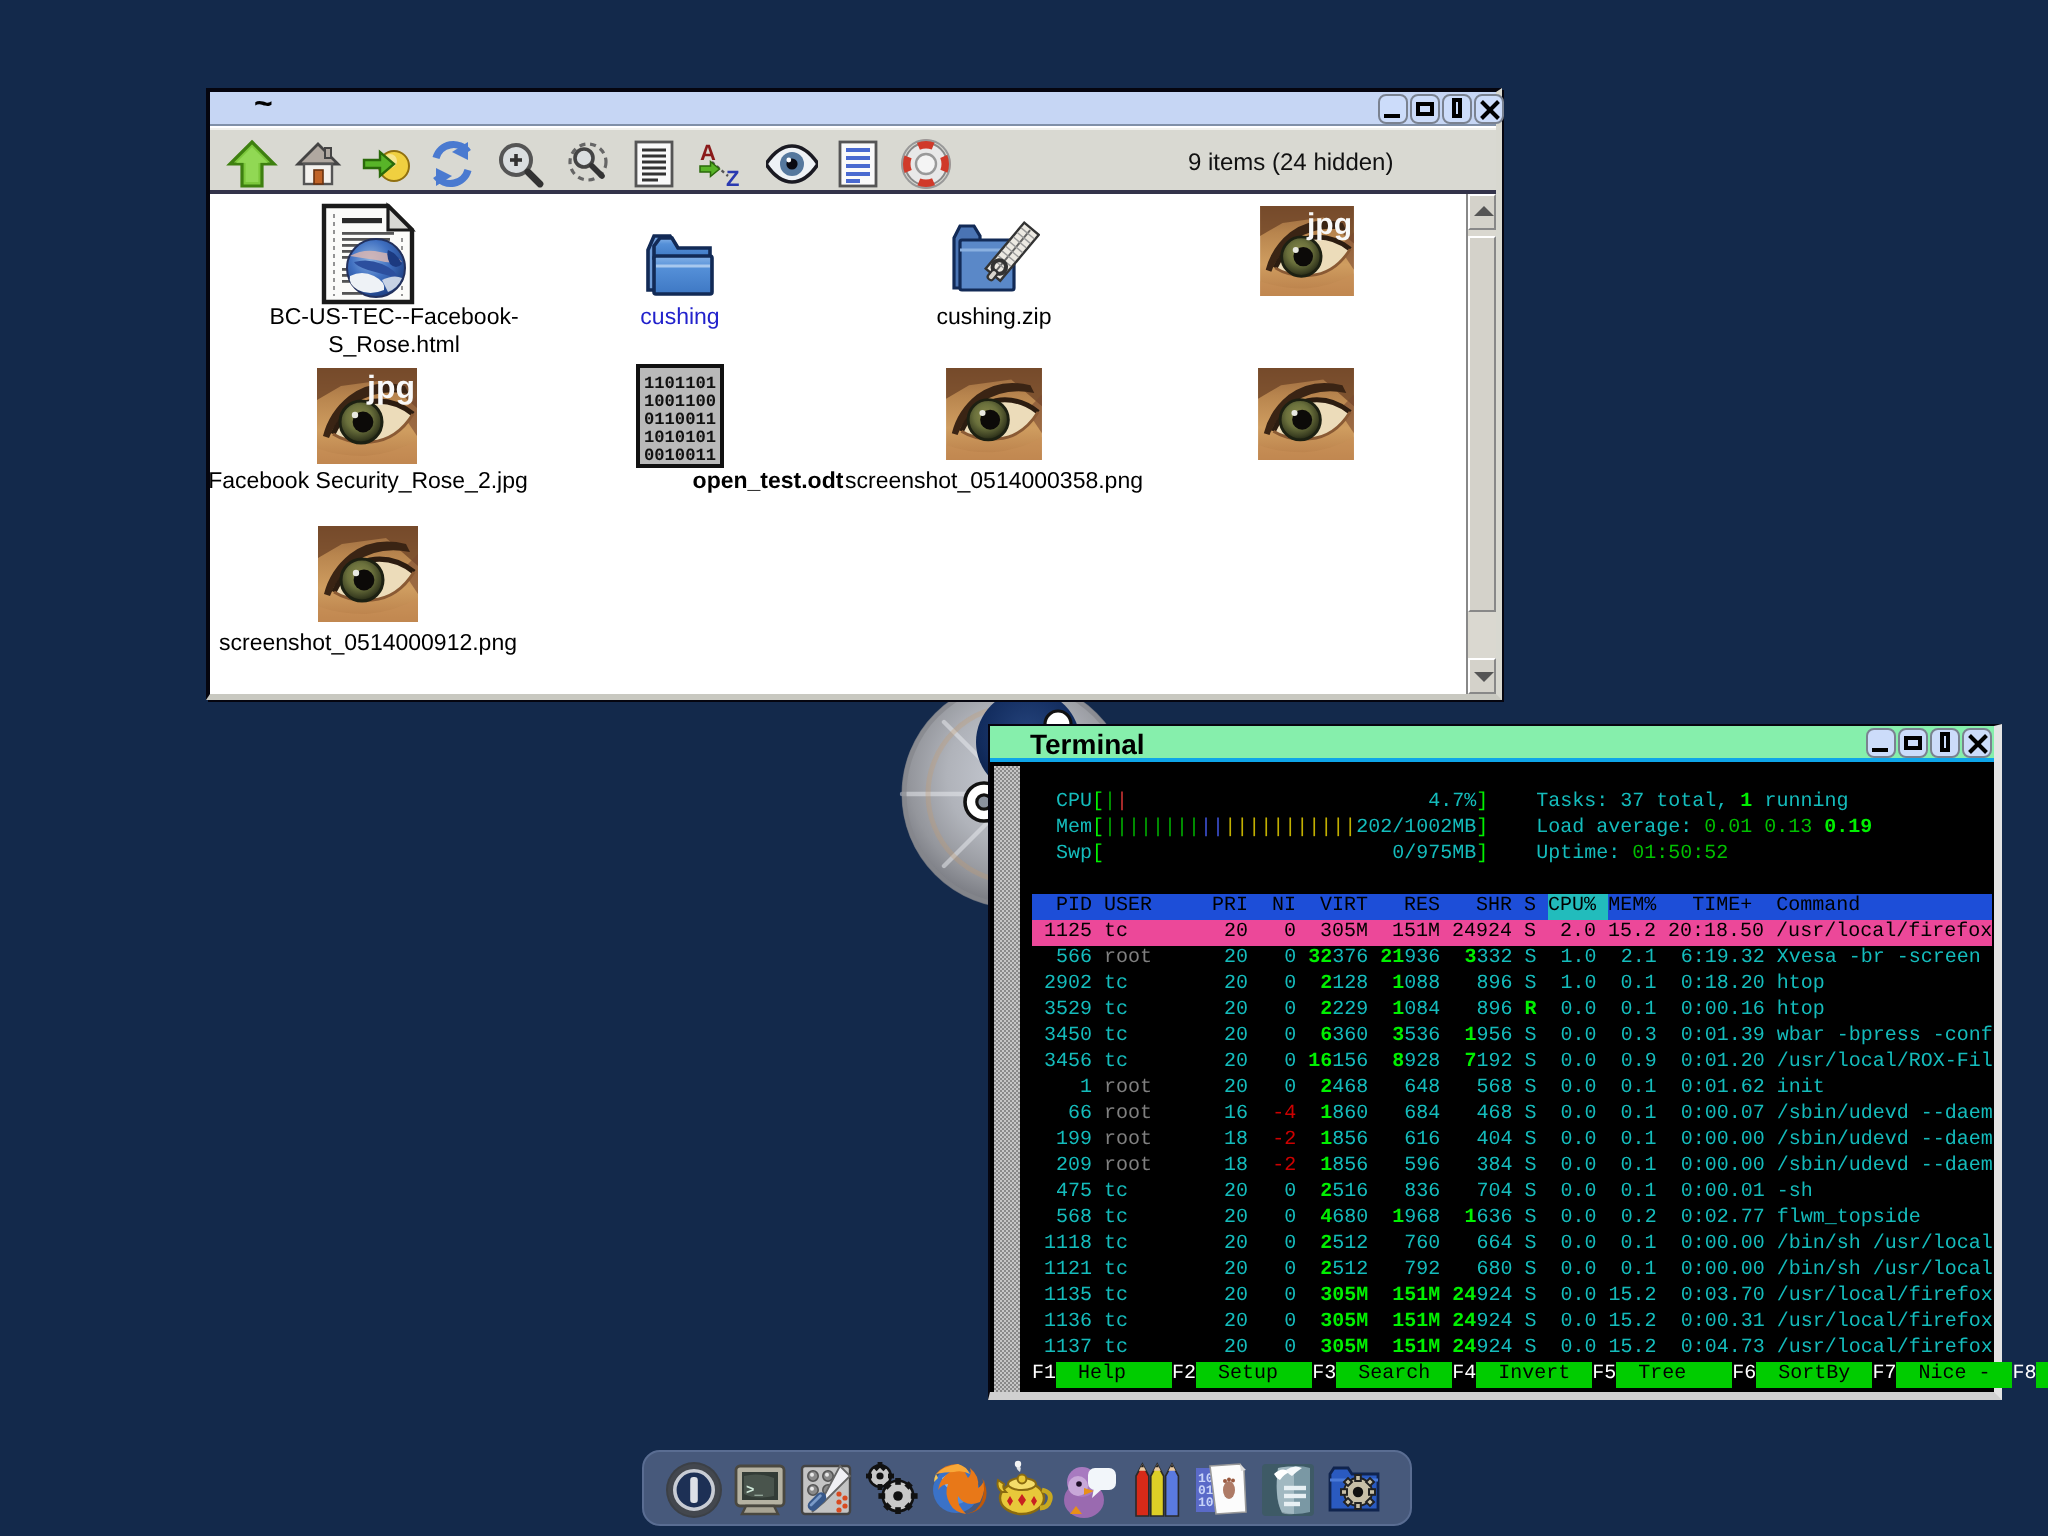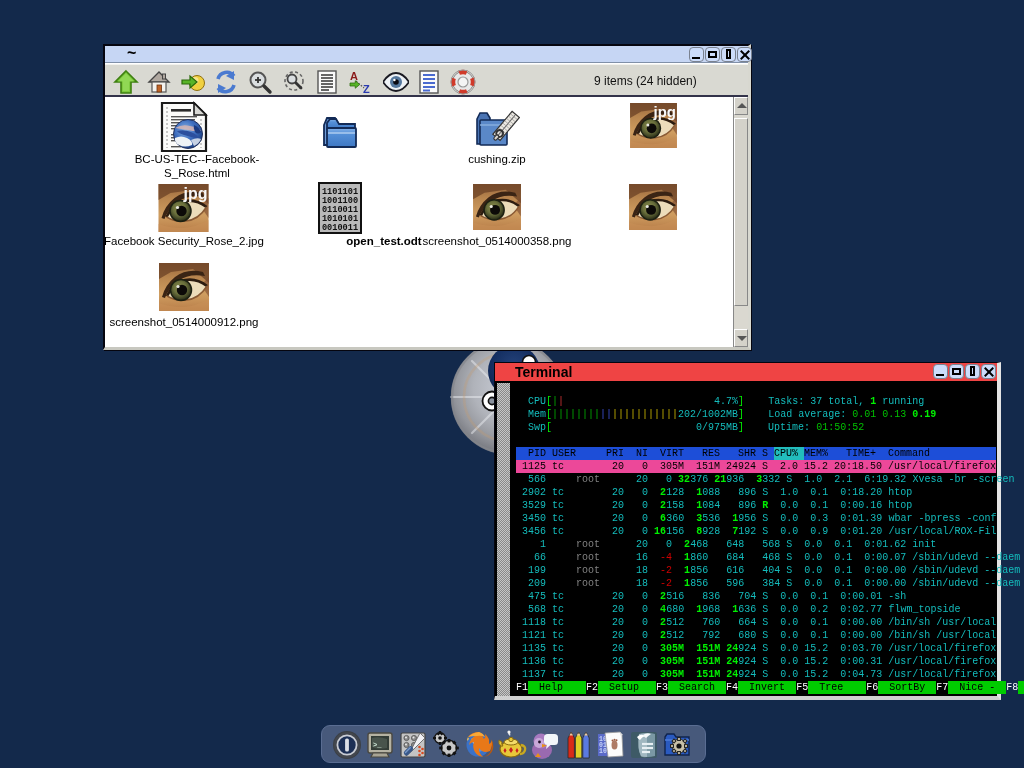--- a/index.html
+++ b/index.html
@@ -39,38 +39,38 @@
 .sbtn:after { content:""; position:absolute; left:2px; border:5px solid transparent; }
 .sbtn.up { top:0; } .sbtn.up:after { top:5px; border-bottom-color:#555; border-top-width:0; }
 .sbtn.down { bottom:0; } .sbtn.down:after { top:6px; border-top-color:#555; border-bottom-width:0; }
 #fmthumb { position:absolute; left:0; top:21px; width:14px; height:188px; background:#d4d2ca;
            border:1px solid #fff; border-right-color:#888; border-bottom-color:#888; }
 
 
 #term { left:494px; top:362px; width:507px; height:338px; background:#000;
         border:1px solid #05050f;
         border-right:4px solid #e4e4e4; border-bottom:4px solid #d0d0d0; }
-#term .tb { height:18px; background:#ef4444; border-bottom:2px solid #ef4444; }
+#term .tb { height:18px; background:#86efac; border-bottom:2px solid #0ea5e9; }
 #term .title { position:absolute; left:20px; top:1px; font-size:14px; font-weight:bold; color:#000; }
 #tsb { position:absolute; left:2px; top:20px; width:13px; bottom:0;
        background-image:conic-gradient(#898989 25%, #c6c6c6 0 50%, #898989 0 75%, #c6c6c6 0);
        background-size:2px 2px; }
 #htop { position:absolute; left:21px; top:32px; font-family:"Liberation Mono",monospace;
         font-size:10px; line-height:13px; color:#1ab8b8; white-space:pre; }
 #htop i { font-style:normal; }
 .c { color:#14bcbc; }
 .G { color:#00f000; }
 .GB { color:#00f000; font-weight:bold; }
 .g { color:#00a800; }
 .g2 { color:#00c000; }
 .r { color:#c83232; }
 .R { color:#cc0000; }
 .b { color:#3c50d2; }
 .y { color:#c2b000; }
-.e { color:#808080;margin-left:24px; }
+.e { color:#808080; }
 .hd { color:#000; background:#1d4ed8; padding:1px 0; }
 .hs { color:#000; background:#22bcbc; padding:1px 0; }
 .sel { color:#000; background:#ec4899; padding:1px 0; }
 .fk { color:#fff; padding:1px 0; }
 .fl { color:#000; background:#00cc00; padding:1px 11px; }
 
 
 #dock { position:absolute; left:321px; top:725px; width:385px; height:38px;
         background:#47597b; border-radius:9px; border:1px solid #5a6d92; }
 .dki { position:absolute; top:4px; }
@@ -256,20 +256,21 @@
 <path d="M31,39 Q37,36 41,38 Q39,43 34,45 Z" fill="#d8e0ec" opacity="0.9"></path>
 <path d="M34,24 Q39,26 41,31 Q38,34 35,31 Q33,27 34,24 Z" fill="#1c3a80"></path>
 </svg>
 <div class="flab" style="left:17px;top:56px;width:150px;text-align:center">BC-US-TEC--Facebook-<br>S_Rose.html</div>
 <svg class="fic" style="left:216px;top:18px" width="38" height="34" viewBox="0 0 38 34">
 <path d="M3,10 L6,3 L14,3 L17,8 L17,30 L3,30 Z" fill="#6f9cd8" stroke="#122a56" stroke-width="1.8"></path>
 <path d="M6,8 L9,4 L15,4 L18,9 L34,9 L34,14 L6,14 Z" fill="url(#fold1)" stroke="#122a56" stroke-width="1.8"></path>
 <rect x="6" y="13" width="29" height="19" rx="1" fill="url(#fold1)" stroke="#122a56" stroke-width="1.8"></rect>
 <path d="M7,18 L34,18" stroke="#a8c8ee" stroke-width="1.6"></path>
 </svg>
+<div class="flab blue" style="left:115px;top:56px;width:240px">cushing</div>
 <svg class="fic" style="left:369px;top:11px" width="46" height="48" viewBox="0 0 46 48">
 <g transform="translate(0,3)">
 <path d="M3,8 L6,2 L13,2 L16,7 L16,33 L3,33 Z" fill="#4a74b4" stroke="#122a56" stroke-width="1.6"></path>
 <rect x="6" y="9" width="27" height="25" rx="1" fill="#5a88c8" stroke="#122a56" stroke-width="1.6"></rect>
 <path d="M6,14 L33,14" stroke="#8ab0e0" stroke-width="1.4"></path>
 </g>
 <g transform="rotate(40 30 20)">
 <rect x="25.5" y="2" width="9.5" height="30" fill="#ece9e2" stroke="#333" stroke-width="1.2"></rect>
 <line x1="30.2" y1="3" x2="30.2" y2="31" stroke="#666" stroke-width="1"></line>
 <g stroke="#999" stroke-width="0.7">
@@ -334,21 +335,21 @@
   </div>
   <div id="tsb"></div>
   <pre id="htop"><i class="c">  CPU</i><i class="G">[</i><i class="g">|</i><i class="r">|</i>                         <i class="c">4.7%</i><i class="G">]</i>    <i class="c">Tasks: 37 total, </i><i class="GB">1</i><i class="c"> running</i>
 <i class="c">  Mem</i><i class="G">[</i><i class="g">||||||||</i><i class="b">||</i><i class="y">|||||||||||</i><i class="c">202/1002MB</i><i class="G">]</i>    <i class="c">Load average: </i><i class="g2">0.01 0.13 </i><i class="GB">0.19</i>
 <i class="c">  Swp</i><i class="G">[</i>                        <i class="c">0/975MB</i><i class="G">]</i>    <i class="c">Uptime: </i><i class="g2">01:50:52</i>
 
 <i class="hd">  PID USER     PRI  NI  VIRT   RES   SHR S </i><i class="hs">CPU% </i><i class="hd">MEM%   TIME+  Command           </i>
 <i class="sel"> 1125 tc        20   0  305M  151M 24924 S  2.0 15.2 20:18.50 /usr/local/firefox</i>
 <i class="c">  566</i> <i class="e">root     </i><i class="c"> 20</i> <i class="c">  0</i> <i class="GB">32</i><i class="c">376</i> <i class="GB">21</i><i class="c">936</i>  <i class="GB">3</i><i class="c">332</i> <i class="c">S</i> <i class="c"> 1.0</i> <i class="c"> 2.1</i> <i class="c"> 6:19.32</i> <i class="c">Xvesa -br -screen </i>
 <i class="c"> 2902</i> <i class="c">tc       </i><i class="c"> 20</i> <i class="c">  0</i>  <i class="GB">2</i><i class="c">128</i>  <i class="GB">1</i><i class="c">088</i> <i class="c">  896</i> <i class="c">S</i> <i class="c"> 1.0</i> <i class="c"> 0.1</i> <i class="c"> 0:18.20</i> <i class="c">htop</i>
-<i class="c"> 3529</i> <i class="c">tc       </i><i class="c"> 20</i> <i class="c">  0</i>  <i class="GB">2</i><i class="c">158</i>  <i class="GB">1</i><i class="c">084</i> <i class="c">  896</i> <i class="GB">R</i> <i class="c"> 0.0</i> <i class="c"> 0.1</i> <i class="c"> 0:00.16</i> <i class="c">htop</i>
+<i class="c"> 3529</i> <i class="c">tc       </i><i class="c"> 20</i> <i class="c">  0</i>  <i class="GB">2</i><i class="c">229</i>  <i class="GB">1</i><i class="c">084</i> <i class="c">  896</i> <i class="GB">R</i> <i class="c"> 0.0</i> <i class="c"> 0.1</i> <i class="c"> 0:00.16</i> <i class="c">htop</i>
 <i class="c"> 3450</i> <i class="c">tc       </i><i class="c"> 20</i> <i class="c">  0</i>  <i class="GB">6</i><i class="c">360</i>  <i class="GB">3</i><i class="c">536</i>  <i class="GB">1</i><i class="c">956</i> <i class="c">S</i> <i class="c"> 0.0</i> <i class="c"> 0.3</i> <i class="c"> 0:01.39</i> <i class="c">wbar -bpress -conf</i>
 <i class="c"> 3456</i> <i class="c">tc       </i><i class="c"> 20</i> <i class="c">  0</i> <i class="GB">16</i><i class="c">156</i>  <i class="GB">8</i><i class="c">928</i>  <i class="GB">7</i><i class="c">192</i> <i class="c">S</i> <i class="c"> 0.0</i> <i class="c"> 0.9</i> <i class="c"> 0:01.20</i> <i class="c">/usr/local/ROX-Fil</i>
 <i class="c">    1</i> <i class="e">root     </i><i class="c"> 20</i> <i class="c">  0</i>  <i class="GB">2</i><i class="c">468</i> <i class="c">  648</i> <i class="c">  568</i> <i class="c">S</i> <i class="c"> 0.0</i> <i class="c"> 0.1</i> <i class="c"> 0:01.62</i> <i class="c">init</i>
 <i class="c">   66</i> <i class="e">root     </i><i class="c"> 16</i> <i class="R"> -4</i>  <i class="GB">1</i><i class="c">860</i> <i class="c">  684</i> <i class="c">  468</i> <i class="c">S</i> <i class="c"> 0.0</i> <i class="c"> 0.1</i> <i class="c"> 0:00.07</i> <i class="c">/sbin/udevd --daem</i>
 <i class="c">  199</i> <i class="e">root     </i><i class="c"> 18</i> <i class="R"> -2</i>  <i class="GB">1</i><i class="c">856</i> <i class="c">  616</i> <i class="c">  404</i> <i class="c">S</i> <i class="c"> 0.0</i> <i class="c"> 0.1</i> <i class="c"> 0:00.00</i> <i class="c">/sbin/udevd --daem</i>
 <i class="c">  209</i> <i class="e">root     </i><i class="c"> 18</i> <i class="R"> -2</i>  <i class="GB">1</i><i class="c">856</i> <i class="c">  596</i> <i class="c">  384</i> <i class="c">S</i> <i class="c"> 0.0</i> <i class="c"> 0.1</i> <i class="c"> 0:00.00</i> <i class="c">/sbin/udevd --daem</i>
 <i class="c">  475</i> <i class="c">tc       </i><i class="c"> 20</i> <i class="c">  0</i>  <i class="GB">2</i><i class="c">516</i> <i class="c">  836</i> <i class="c">  704</i> <i class="c">S</i> <i class="c"> 0.0</i> <i class="c"> 0.1</i> <i class="c"> 0:00.01</i> <i class="c">-sh</i>
 <i class="c">  568</i> <i class="c">tc       </i><i class="c"> 20</i> <i class="c">  0</i>  <i class="GB">4</i><i class="c">680</i>  <i class="GB">1</i><i class="c">968</i>  <i class="GB">1</i><i class="c">636</i> <i class="c">S</i> <i class="c"> 0.0</i> <i class="c"> 0.2</i> <i class="c"> 0:02.77</i> <i class="c">flwm_topside</i>
 <i class="c"> 1118</i> <i class="c">tc       </i><i class="c"> 20</i> <i class="c">  0</i>  <i class="GB">2</i><i class="c">512</i> <i class="c">  760</i> <i class="c">  664</i> <i class="c">S</i> <i class="c"> 0.0</i> <i class="c"> 0.1</i> <i class="c"> 0:00.00</i> <i class="c">/bin/sh /usr/local</i>
 <i class="c"> 1121</i> <i class="c">tc       </i><i class="c"> 20</i> <i class="c">  0</i>  <i class="GB">2</i><i class="c">512</i> <i class="c">  792</i> <i class="c">  680</i> <i class="c">S</i> <i class="c"> 0.0</i> <i class="c"> 0.1</i> <i class="c"> 0:00.00</i> <i class="c">/bin/sh /usr/local</i>

